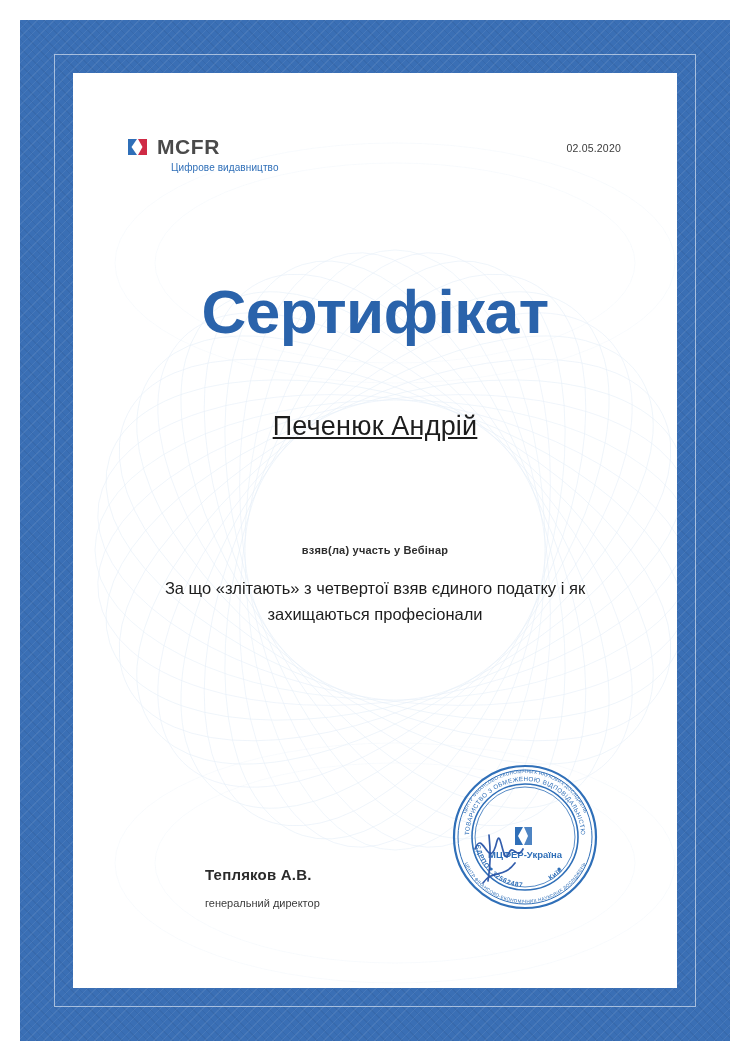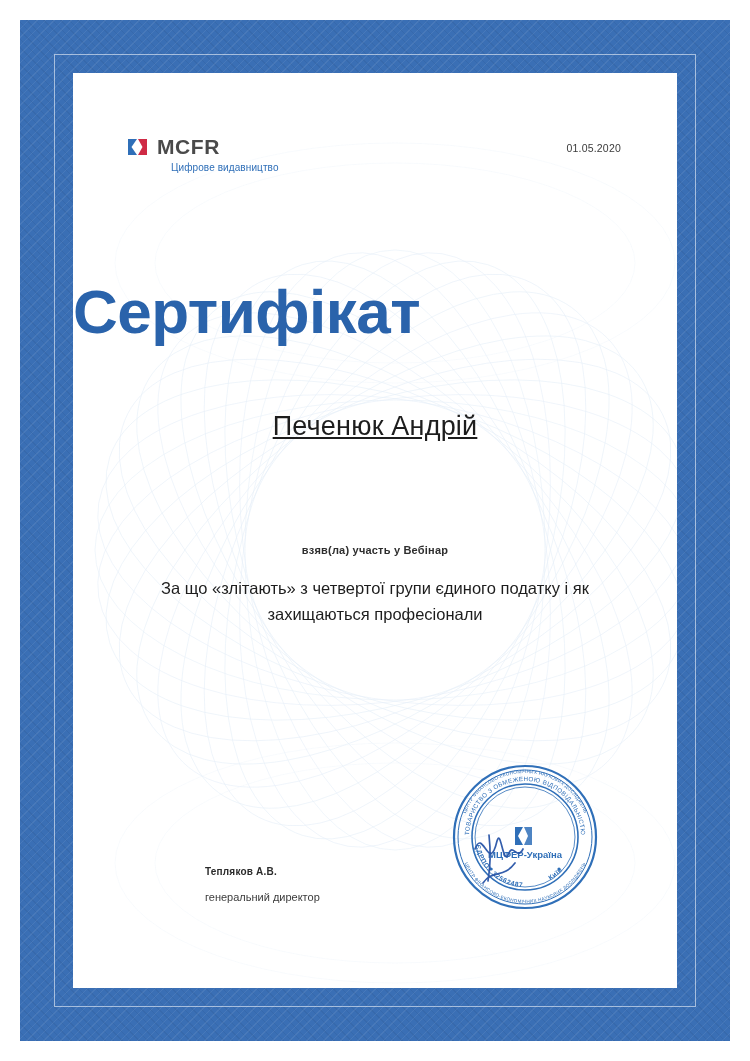--- a/index.html
+++ b/index.html
@@ -113,21 +113,21 @@
     font-size: 10.5px;
     color: #3b3b3b;
     letter-spacing: 0.2px;
   }
 
   .title {
     position: absolute;
     left: 0;
     right: 0;
     top: 208px;
-    text-align: left;
+    text-align: center;
     font-size: 62px;
     font-weight: bold;
     color: #2a63ab;
     letter-spacing: -0.5px;
     line-height: 1;
   }
 
   .confirms {
     position: absolute;
     left: 0;
@@ -174,21 +174,21 @@
     color: #1d1d1d;
     line-height: 1.55;
   }
 
   .signer {
     position: absolute;
     left: 132px;
     top: 793px;
   }
   .signer-name {
-    font-size: 10px;
+    font-size: 15px;
     font-weight: bold;
     color: #2b2b2b;
     letter-spacing: 0.2px;
   }
   .signer-role {
     margin-top: 14px;
     font-size: 11px;
     color: #3b3b3b;
   }
 
@@ -299,30 +299,30 @@
               <svg width="20" height="20" viewBox="0 0 20 20" xmlns="http://www.w3.org/2000/svg">
                 <polygon points="0,2 9,2 3.5,10 9,18 0,18" fill="#2f6fb8"></polygon>
                 <polygon points="10,2 19,2 19,18 10,18 14.5,10" fill="#cf2a45"></polygon>
               </svg>
             </span>
             <span class="logo-text">MCFR</span>
           </div>
           <div class="logo-sub">Цифрове видавництво</div>
         </div>
 
-        <div class="issue-date">01.05.2020</div>
+        <div class="issue-date">02.05.2020</div>
 
         <div class="title">Сертифікат</div>
 
 
         <div class="recipient">Печенюк Андрій</div>
 
         <div class="participation">взяв(ла) участь у Вебінар</div>
 
-        <div class="event-title">За що «злітають» з четвертої групи єдиного податку і як захищаються професіонали</div>
+        <div class="event-title">За що «злітають» з четвертої взяв єдиного податку і як захищаються професіонали</div>
 
         <div class="signer">
           <div class="signer-name">Тепляков А.В.</div>
           <div class="signer-role">генеральний директор</div>
         </div>
 
         <div class="stamp">
           <svg width="160" height="160" viewBox="0 0 160 160" xmlns="http://www.w3.org/2000/svg">
             <defs>
               <path id="arcTop" d="M 80,80 m -64,0 a 64,64 0 1,1 128,0" fill="none"></path>

